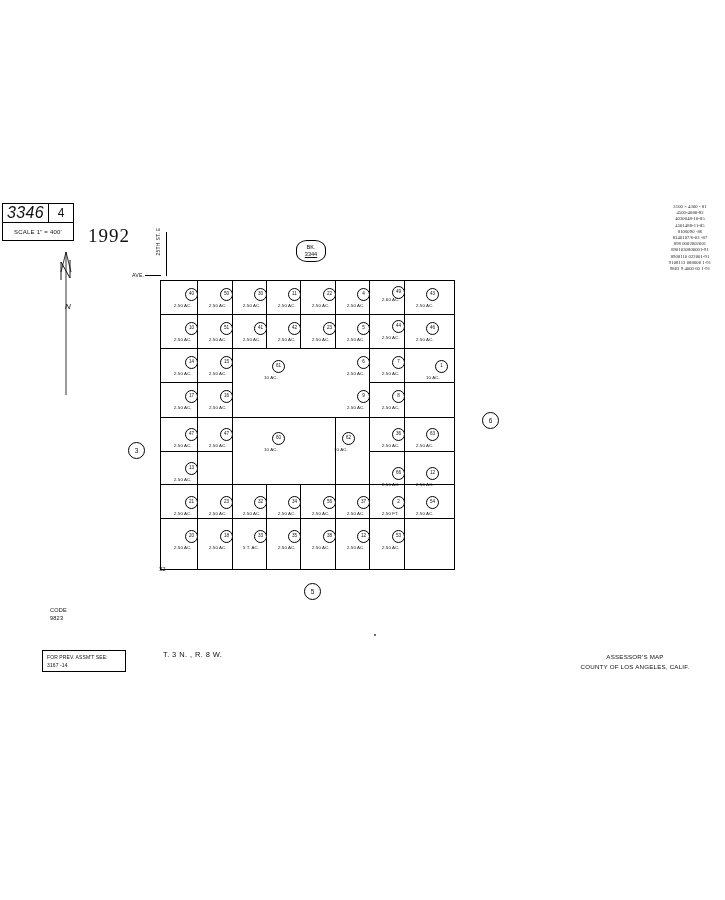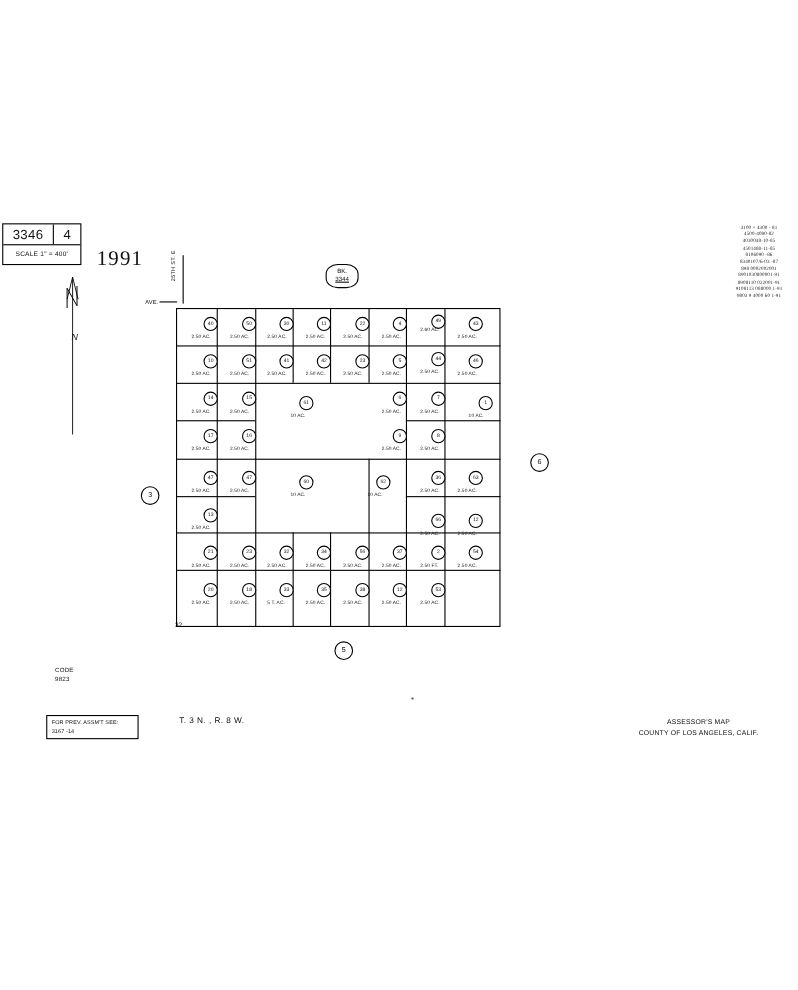--- a/index.html
+++ b/index.html
@@ -37,24 +37,25 @@
     height: 19px;
     display: flex;
     border-bottom: 1px solid #000;
     box-sizing: border-box;
   }
   .idbox .book {
     flex: 1 1 auto;
     display: flex;
     align-items: center;
     justify-content: center;
-    font-size: 12px;
+    font-size: 16px;
     letter-spacing: 0.3px;
     border-right: 1px solid #000;
     box-sizing: border-box;
+    font-style: italic;
   }
   .idbox .page {
     width: 24px;
     display: flex;
     align-items: center;
     justify-content: center;
     font-size: 12px;
   }
   .idbox .scale {
     height: 18px;
@@ -282,21 +283,21 @@
 <div class="sheet">
 
   <div class="idbox">
     <div class="top">
       <div class="book">3346</div>
       <div class="page">4</div>
     </div>
     <div class="scale">SCALE 1" = 400'</div>
   </div>
 
-  <div class="year">1991</div>
+  <div class="year">1992</div>
 
   <div class="north">
     <svg width="28" height="150" viewBox="0 0 28 150">
       <path d="M14 2 L14 145" stroke="#000" stroke-width="0.8" fill="none"></path>
       <path d="M9 22 L14 2 L19 22" stroke="#000" stroke-width="0.8" fill="none"></path>
       <path d="M9 30 L9 12 L18 28 L18 10" stroke="#000" stroke-width="0.9" fill="none"></path>
     </svg>
     <span class="label">N</span>
   </div>
 

